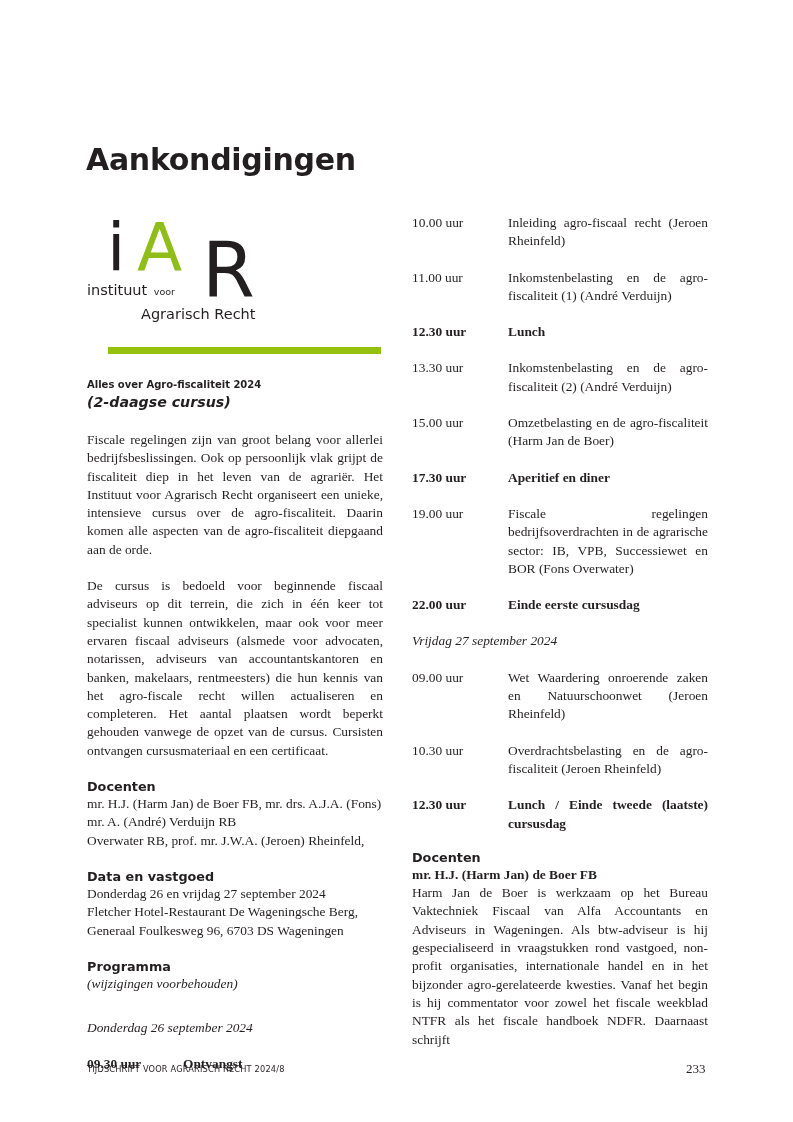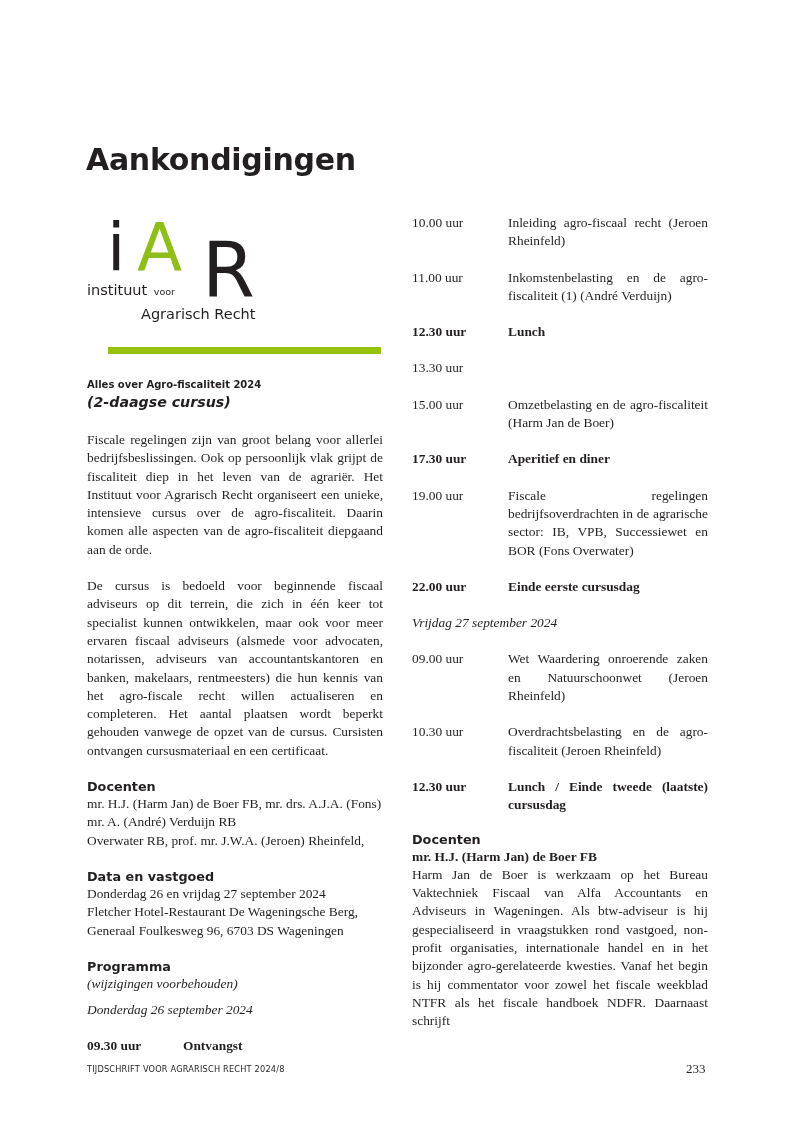--- a/index.html
+++ b/index.html
@@ -95,21 +95,21 @@
 
   <div class="block">
     <h4 class="h-sect">Data en vastgoed</h4>
     <div class="line">Donderdag 26 en vrijdag 27 september 2024</div>
     <div class="line">Fletcher Hotel-Restaurant De Wageningsche Berg,</div>
     <div class="line">Generaal Foulkesweg 96, 6703 DS Wageningen</div>
   </div>
 
   <div>
     <h4 class="h-sect">Programma</h4>
-    <div class="ital" style="margin-bottom:8px;">(wijzigingen voorbehouden)</div>
+    <div class="ital" style="margin-bottom:26px;">(wijzigingen voorbehouden)</div>
     <div class="day">Donderdag 26 september 2024</div>
     <div class="prog-row bold">
       <span class="t">09.30 uur</span>
       <span class="d">Ontvangst</span>
     </div>
   </div>
 </div>
 
 <div class="col col-right">
   <div id="day1-rows">
@@ -120,20 +120,21 @@
       <div class="prog-row">
         <span class="t">11.00 uur</span>
         <span class="d">Inkomstenbelasting en de agro-fiscaliteit (1) (André Verduijn)</span>
       </div>
       <div class="prog-row bold">
         <span class="t">12.30 uur</span>
         <span class="d">Lunch</span>
       </div>
       <div class="prog-row">
         <span class="t">13.30 uur</span>
+        <span class="d">Inkomstenbelasting en de agro-fiscaliteit (2) (André Verduijn)</span>
       </div>
       <div class="prog-row">
         <span class="t">15.00 uur</span>
         <span class="d">Omzetbelasting en de agro-fiscaliteit (Harm Jan de Boer)</span>
       </div>
       <div class="prog-row bold">
         <span class="t">17.30 uur</span>
         <span class="d">Aperitief en diner</span>
       </div>
       <div class="prog-row">

